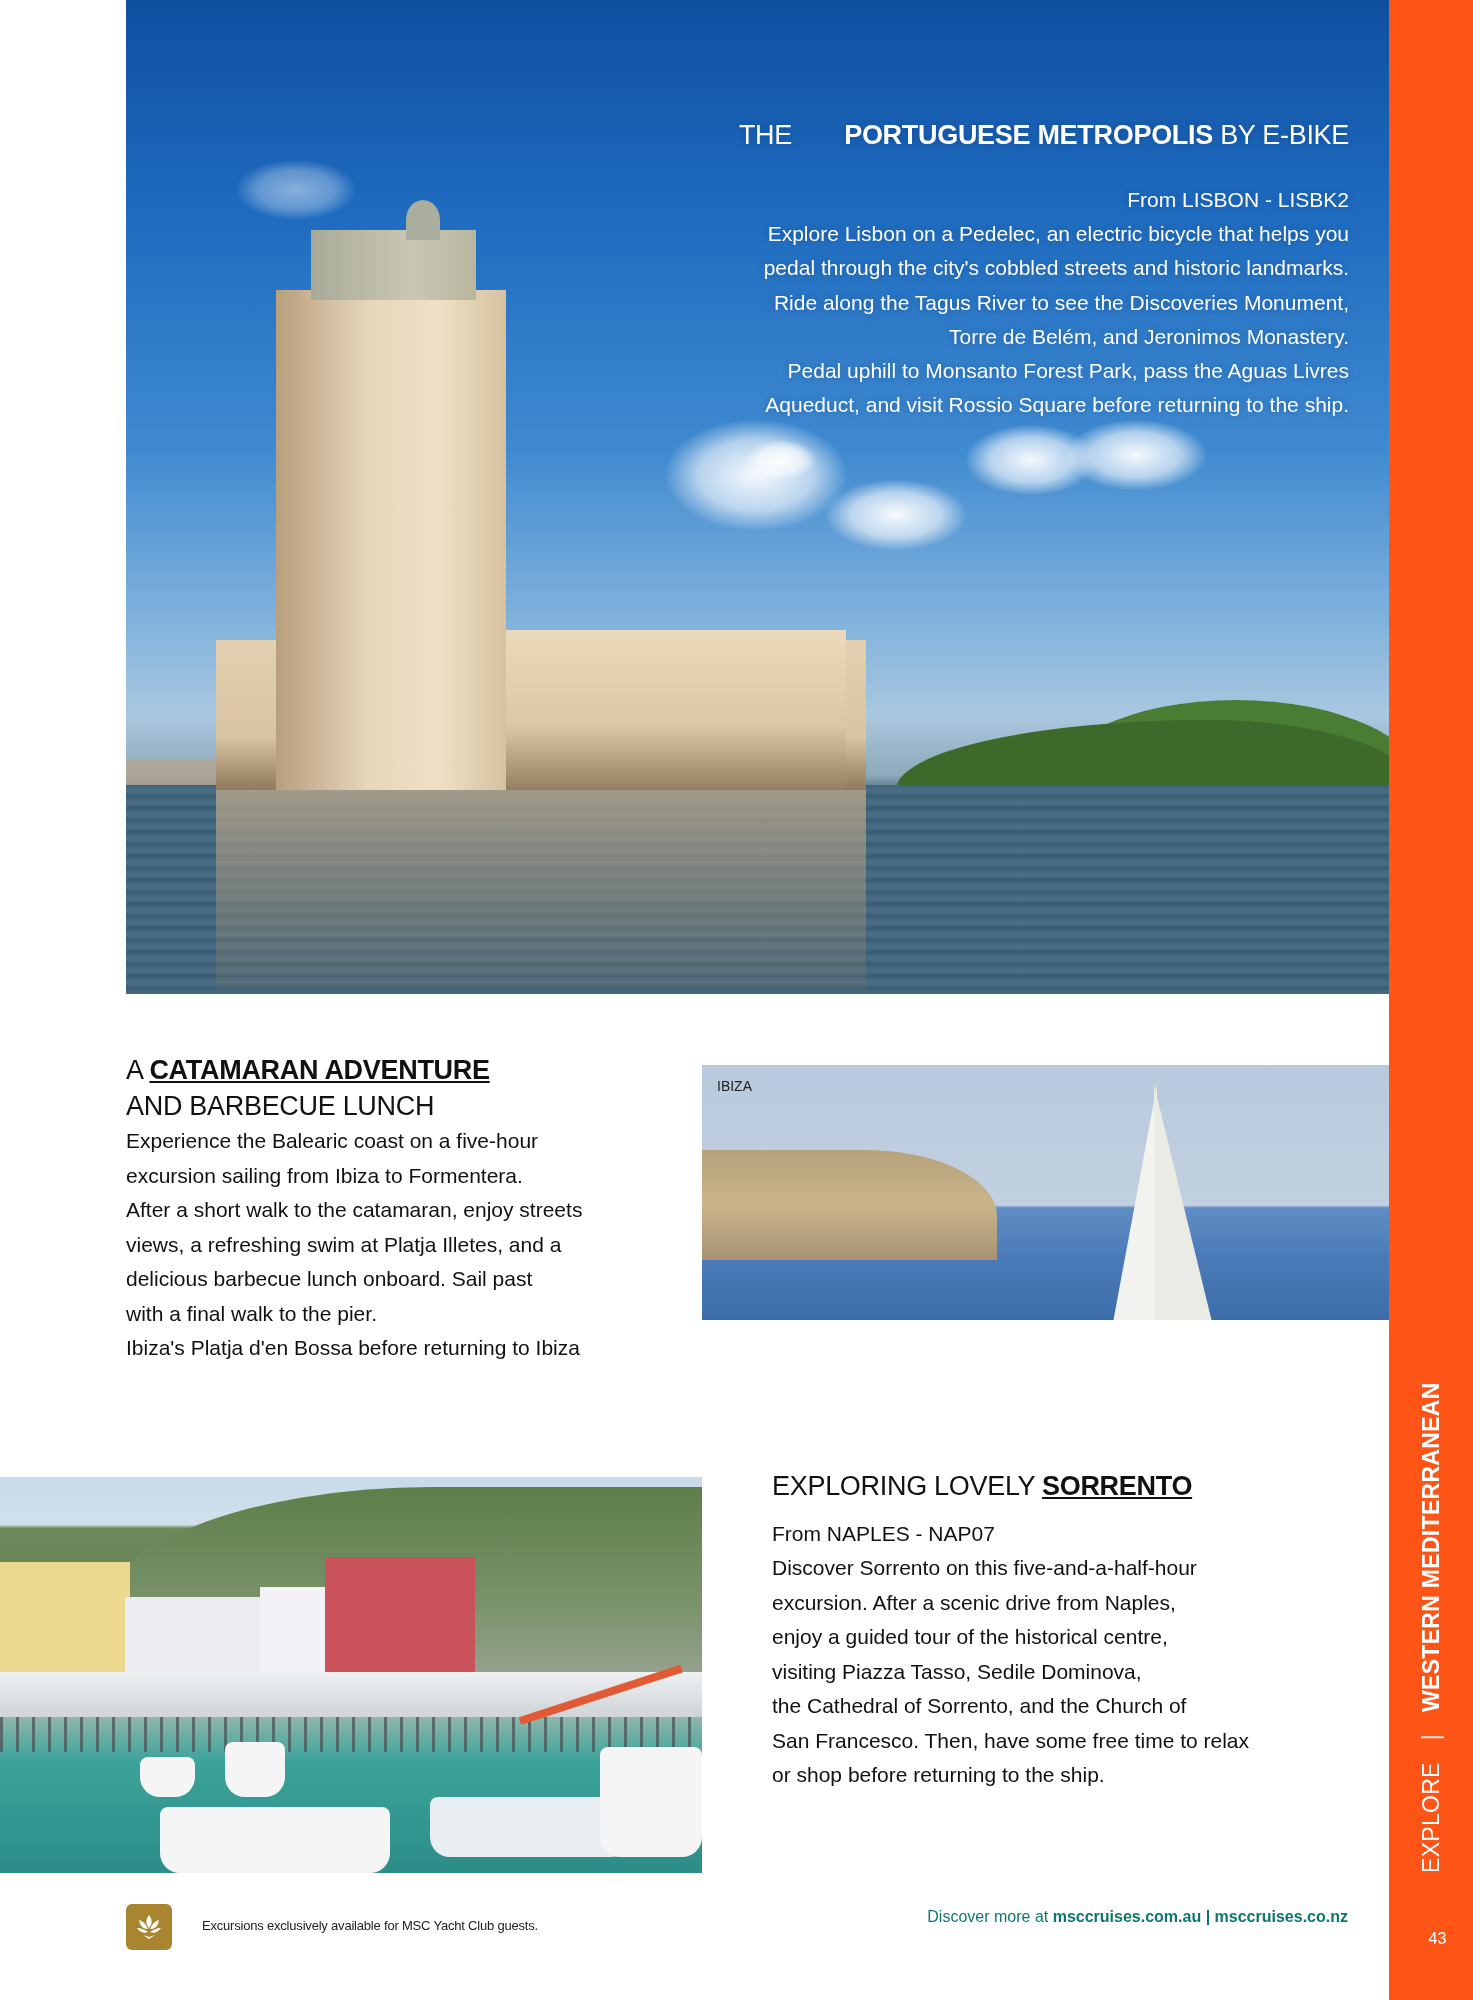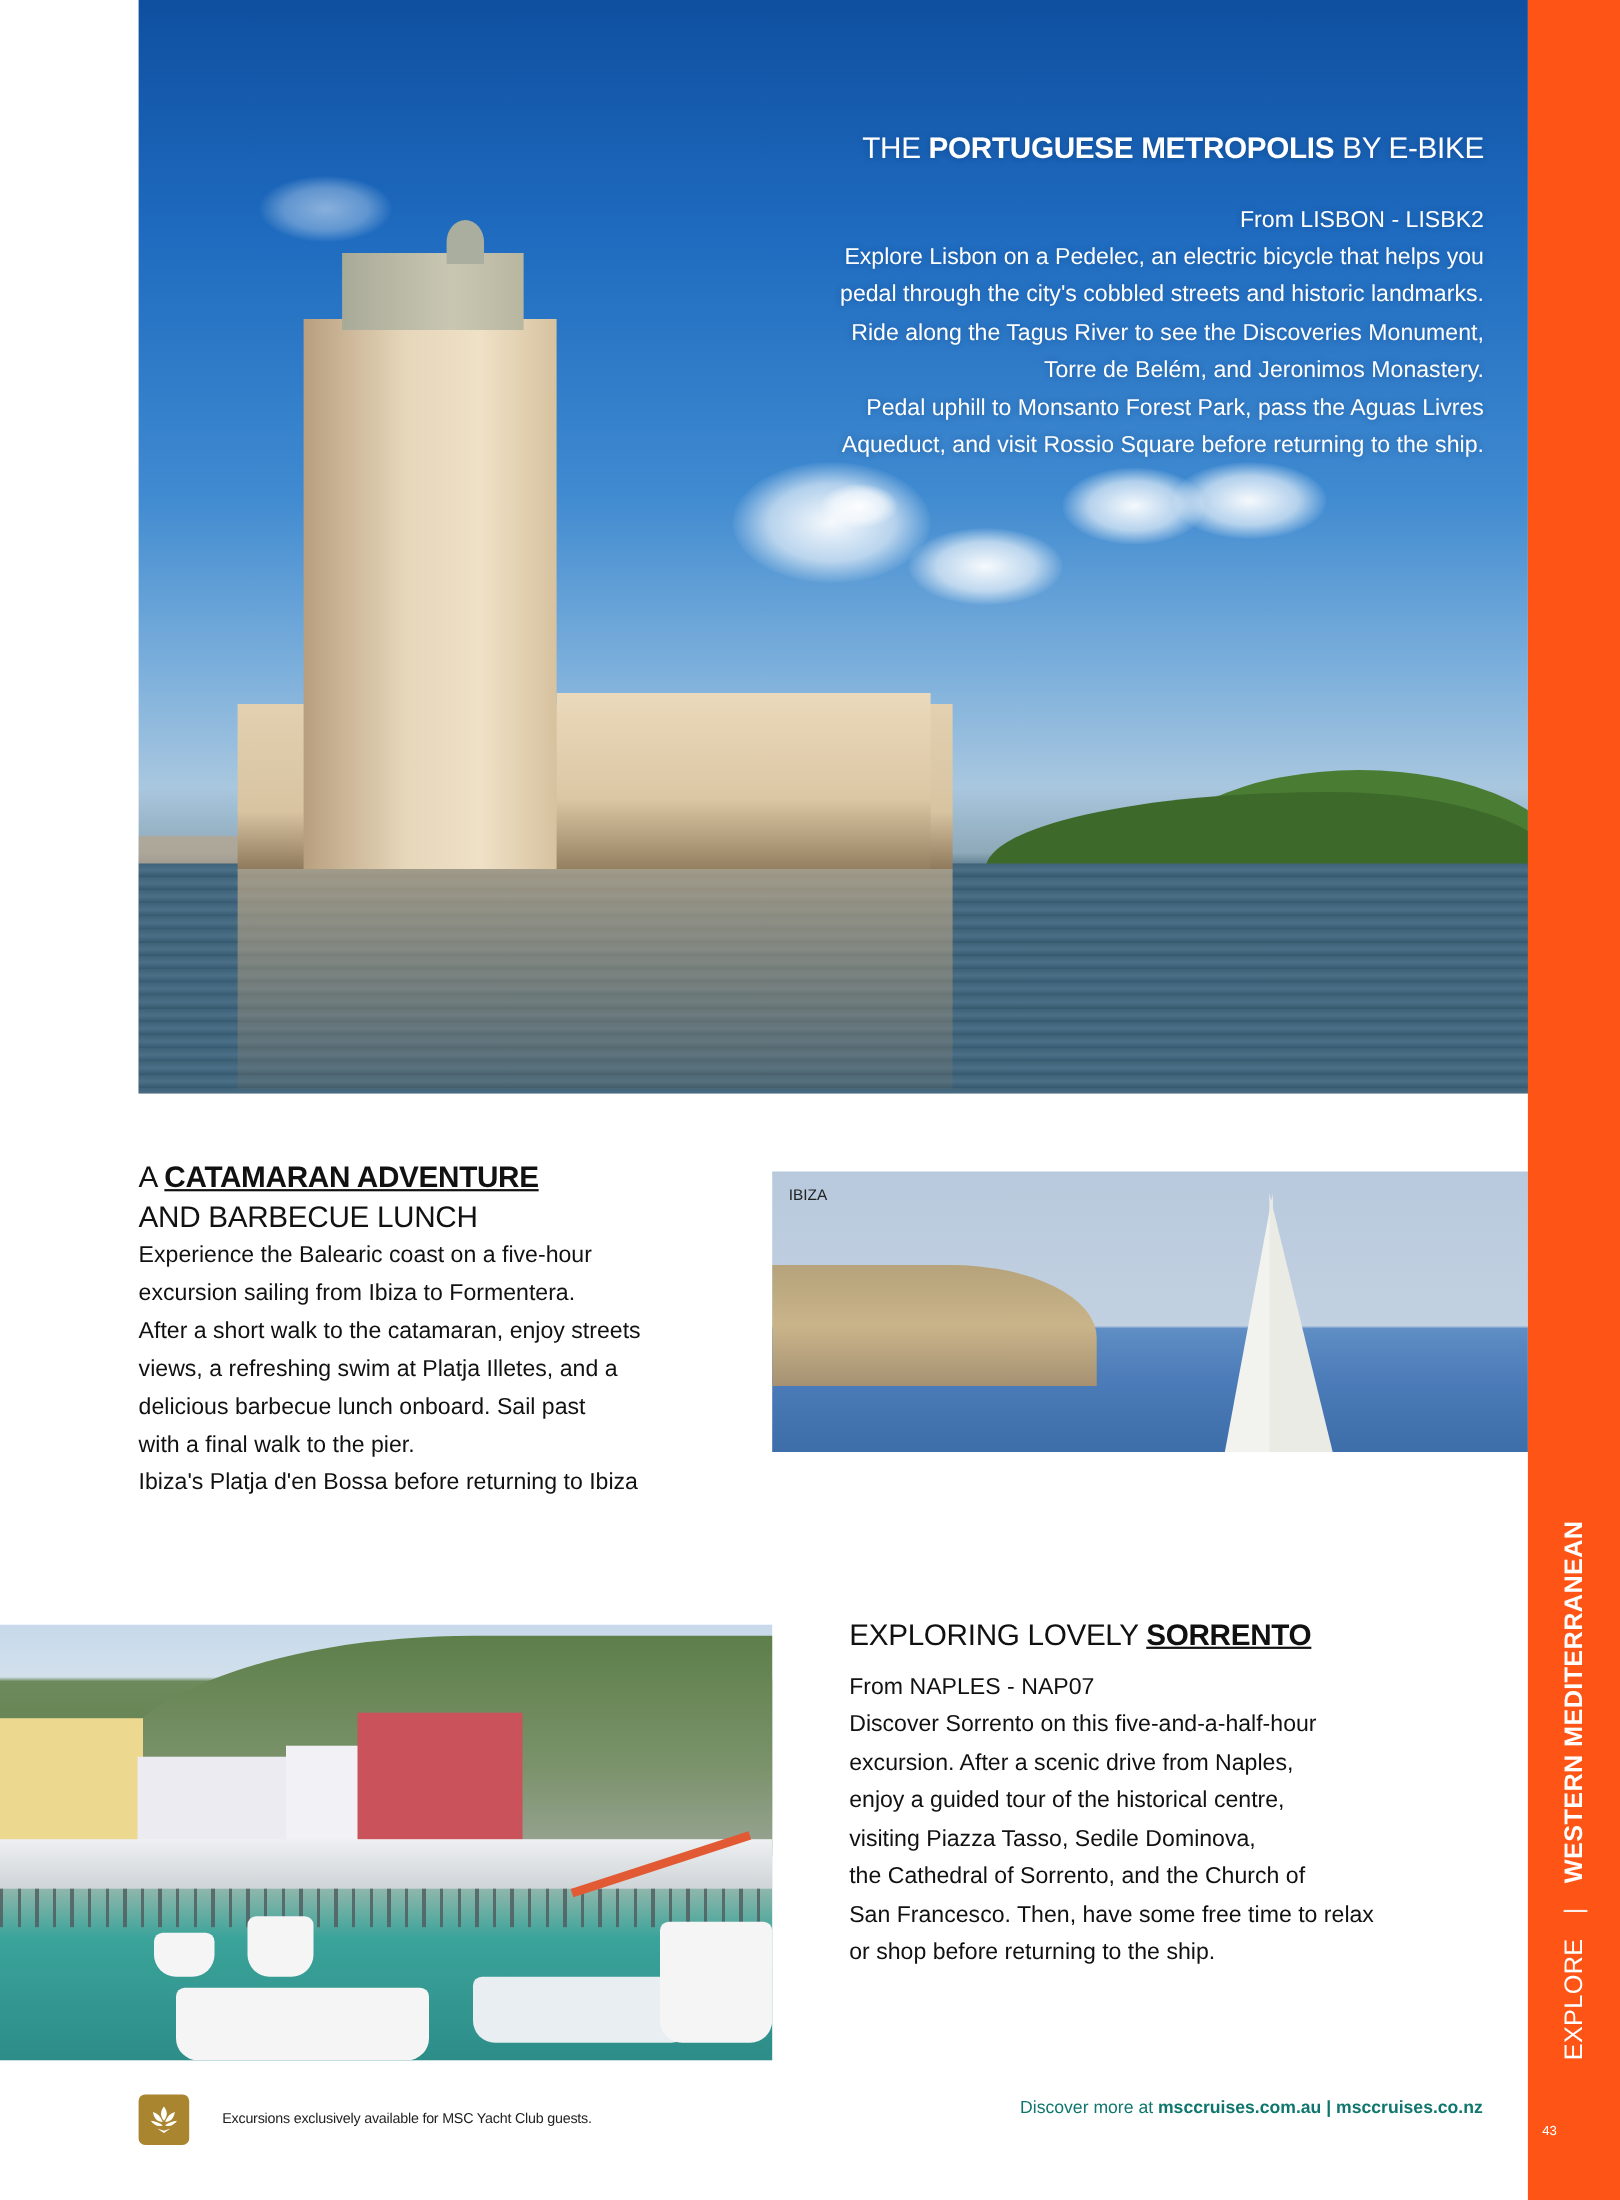--- a/index.html
+++ b/index.html
@@ -14,22 +14,22 @@
     .side-band .vertical-label {
       position: absolute; left: 50%; top: 1873px;
       transform-origin: 0 0;
       transform: rotate(-90deg) translate(0, -50%);
       white-space: nowrap; color: #ffffff; font-size: 23px; letter-spacing: 0.3px;
       display: flex; align-items: center; gap: 22px;
     }
     .side-band .vertical-label .bold { font-weight: bold; }
     .side-band .vertical-label .sep { font-weight: normal; opacity: 0.9; }
     .side-band .page-number {
-      position: absolute; left: 0; width: 84px; top: 1930px; 
-      color: #ffffff; font-size: 12px; padding-left: 13px;
+      position: absolute; left: 0; width: 84px; top: 1930px; text-align: center;
+      color: #ffffff; font-size: 16px; padding-left: 13px;
     }
 
     
     .hero {
       position: absolute; left: 126px; top: 0; width: 1263px; height: 994px; overflow: hidden;
       background: linear-gradient(180deg, #0f4fa0 0%, #1f6cc0 22%, #3f8ad0 45%, #7fb1dc 62%, #a9c7df 72%, #8ea9b8 78%, #3f6278 80%, #35566c 100%);
     }
     .hero .cloud { position: absolute; background: radial-gradient(ellipse at center, rgba(255,255,255,0.95) 0%, rgba(255,255,255,0.6) 45%, rgba(255,255,255,0) 72%); border-radius: 50%; }
     .hero .hill {
       position: absolute; left: 770px; top: 720px; width: 520px; height: 70px;
@@ -67,21 +67,21 @@
     .hero .reflection {
       position: absolute; left: 90px; top: 790px; width: 650px; height: 200px;
       background: linear-gradient(180deg, rgba(190,170,140,0.75) 0%, rgba(160,145,120,0.45) 60%, rgba(120,110,95,0.2) 100%);
     }
 
     .hero .caption {
       position: absolute; right: 40px; top: 115px; width: 760px; text-align: right; color: #ffffff;
       text-shadow: 0 0 6px rgba(0,40,100,0.35);
     }
     .hero .caption .title { font-size: 27px; letter-spacing: -0.3px; line-height: 40px; }
-    .hero .caption .title b { font-weight: bold; }
+    .hero .caption .title b { font-weight: bold; margin-left: 45px; }
     .hero .caption .from { font-size: 21px; line-height: 34px; margin-top: 28px; }
     .hero .caption .body { font-size: 21px; line-height: 34.3px; }
 
     
     .ibiza-text { position: absolute; left: 126px; top: 1052px; width: 520px; }
     .section-title { font-size: 27px; line-height: 36px; color: #111; letter-spacing: -0.3px; }
     .section-title b { font-weight: bold; text-decoration: underline; }
     .section-from { font-size: 21px; line-height: 35px; margin-top: 12px; color: #111; }
     .section-body { font-size: 21px; line-height: 34.5px; color: #111; }
 

